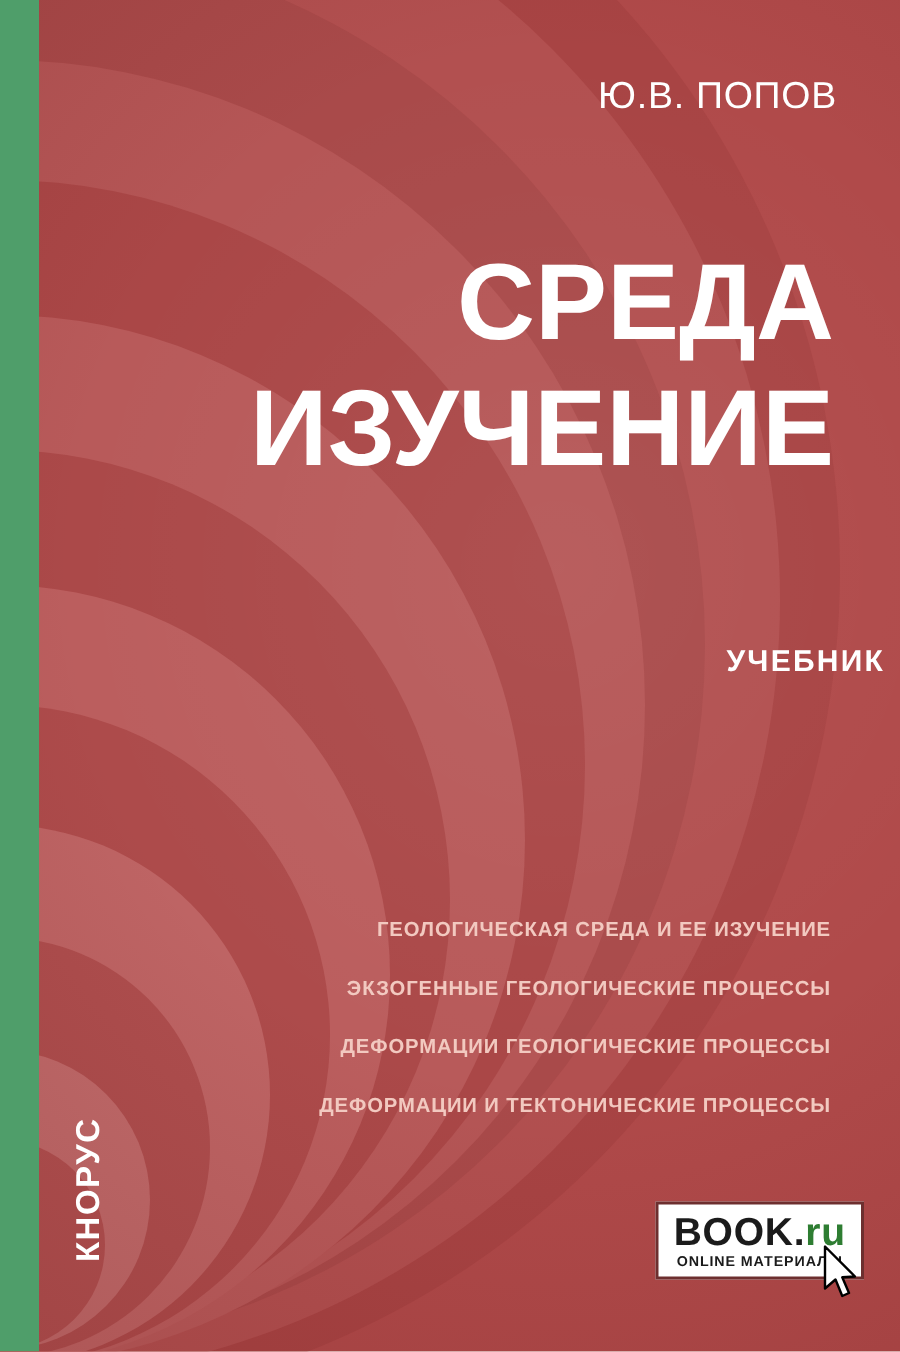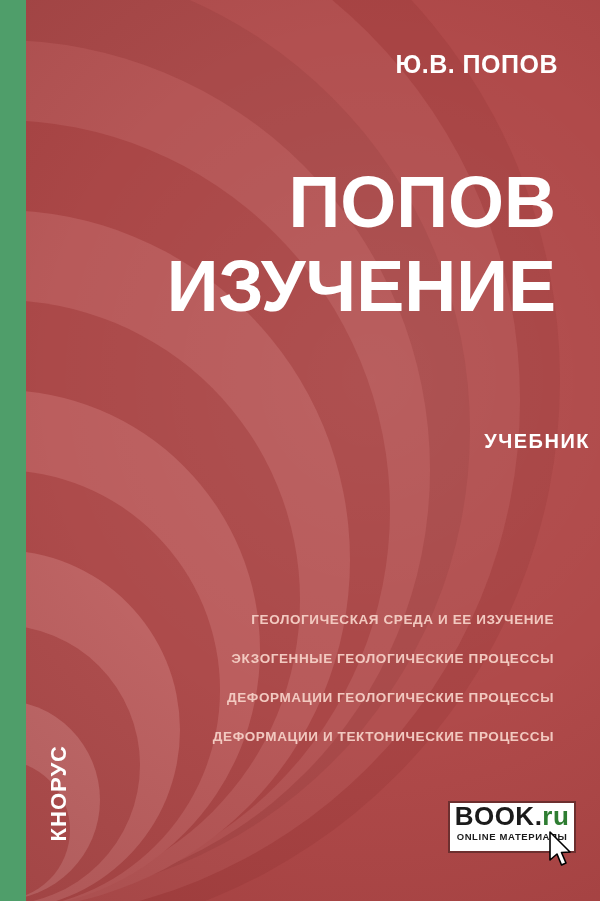--- a/index.html
+++ b/index.html
@@ -63,21 +63,21 @@
   .author {
     position: absolute;
     top: 50px;
     left: 0;
     width: 580px;
     text-align: right;
     padding-right: 22px;
     box-sizing: border-box;
     color: #ffffff;
     font-size: 25px;
-    font-weight: bold;
+    font-weight: normal;
     letter-spacing: 0.5px;
   }
 
   .title-block {
     position: absolute;
     top: 160px;
     left: 0;
     width: 580px;
     padding-right: 24px;
     box-sizing: border-box;
@@ -138,29 +138,29 @@
     writing-mode: vertical-rl;
     transform: rotate(180deg);
     transform-origin: center;
   }
 
   
   .badge {
     position: absolute;
     right: 24px;
     bottom: 48px;
-    width: 128px;
+    width: 139px;
     height: 52px;
     background: #ffffff;
     border: 2px solid #6d2f2f;
     box-sizing: border-box;
     display: flex;
     flex-direction: column;
     align-items: center;
-    justify-content: flex-start;
+    justify-content: center;
     margin-left: 40px;
   }
   .badge-main {
     font-size: 26px;
     font-weight: bold;
     color: #1b1b1b;
     letter-spacing: 0.5px;
     line-height: 26px;
   }
   .badge-main .ru {
@@ -205,21 +205,21 @@
 
   <div class="vignette"></div>
 
   <div class="left-stripe"></div>
 
   <div class="content">
 
     <div class="author">Ю.В. ПОПОВ</div>
 
     <div class="title-block">
-      <div class="title-line">ПОПОВ</div>
+      <div class="title-line">СРЕДА</div>
       <div class="title-line">ИЗУЧЕНИЕ</div>
     </div>
 
     <div class="subtitle">УЧЕБНИК</div>
 
     <div class="topics">
       <div class="topic">ГЕОЛОГИЧЕСКАЯ СРЕДА И ЕЕ ИЗУЧЕНИЕ</div>
       <div class="topic">ЭКЗОГЕННЫЕ ГЕОЛОГИЧЕСКИЕ ПРОЦЕССЫ</div>
       <div class="topic">ДЕФОРМАЦИИ ГЕОЛОГИЧЕСКИЕ ПРОЦЕССЫ</div>
       <div class="topic">ДЕФОРМАЦИИ И ТЕКТОНИЧЕСКИЕ ПРОЦЕССЫ</div>

